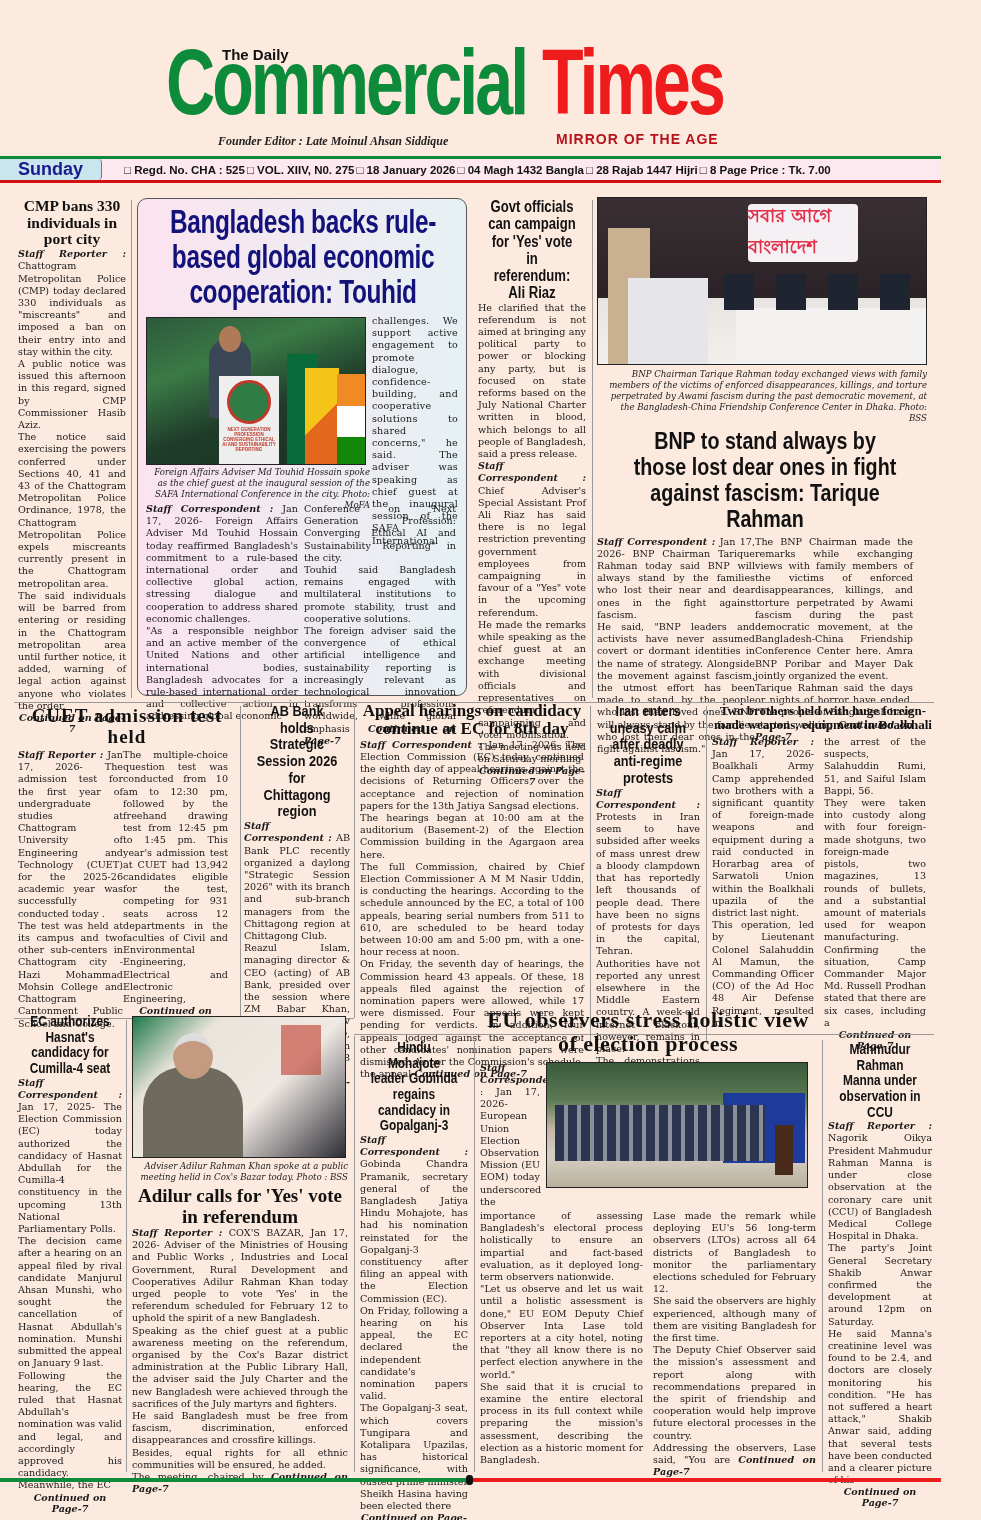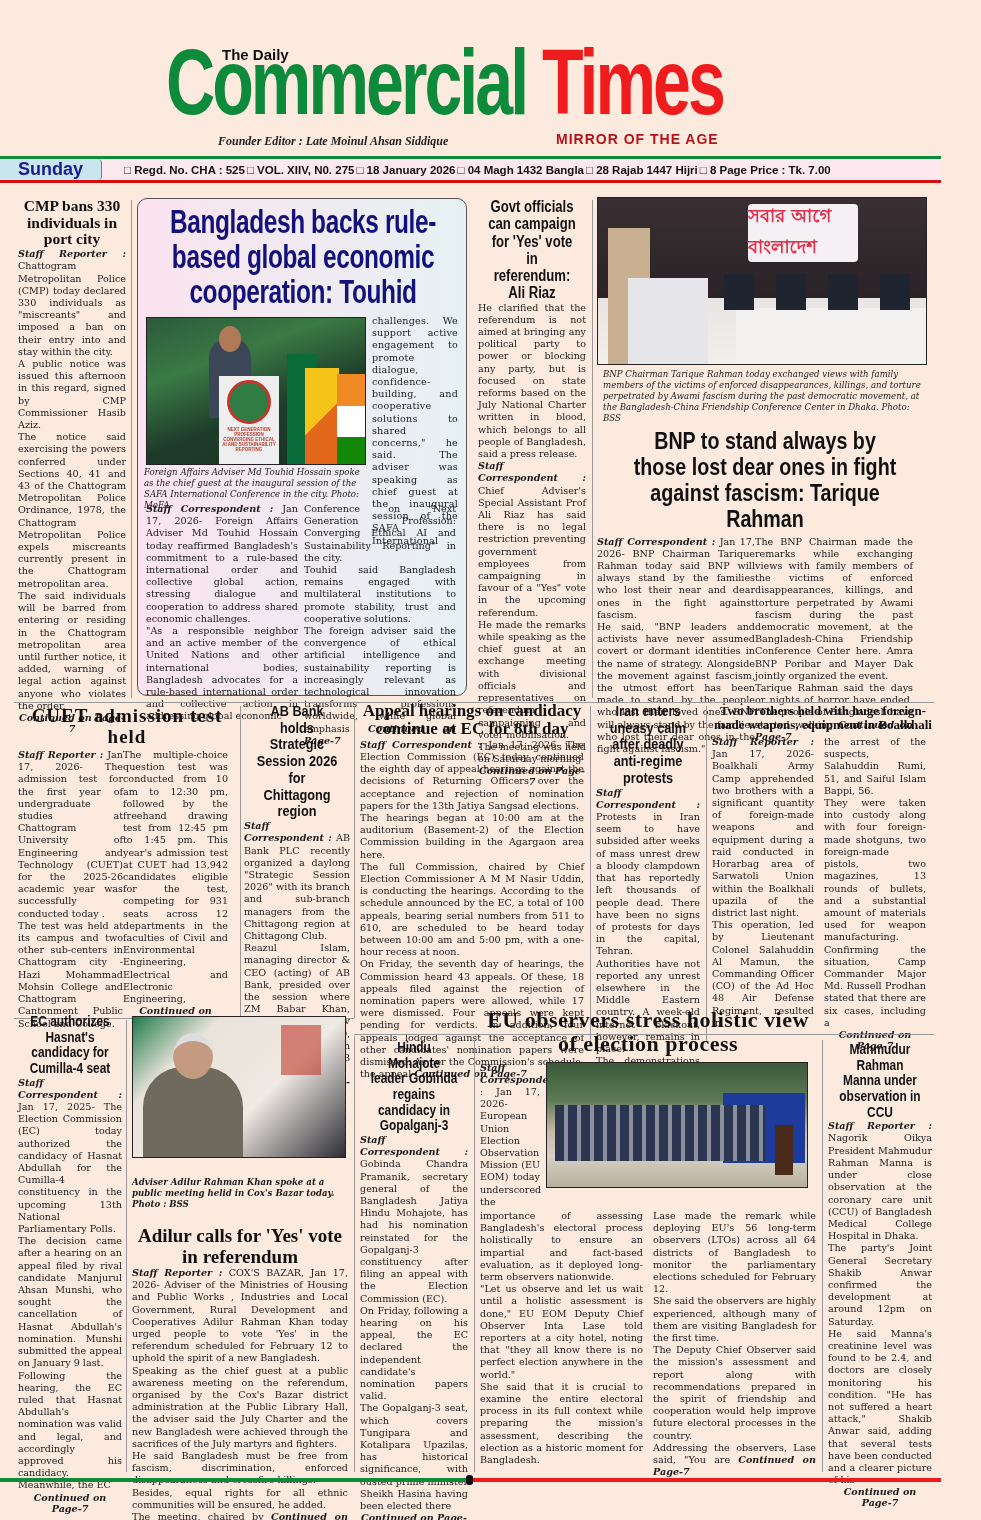--- a/index.html
+++ b/index.html
@@ -17,21 +17,21 @@
 .dateitems{display:flex;gap:2px;padding-left:22px;font:bold 11.5px "Liberation Sans",sans-serif;color:#111;white-space:nowrap}
 .dateitems span::before{content:"\25A1  ";font-weight:normal}
 p,.txt{font-size:9.6px;line-height:12.2px;text-align:justify;font-family:"DejaVu Serif",serif}
 .by{font-style:italic;font-weight:bold}
 .cont{font-style:italic;font-weight:bold;text-align:center;font-size:9.6px;display:block}
 .hd{font-family:"Liberation Serif",serif;font-weight:bold;text-align:center;color:#111;line-height:1.08}
 .cond{font-family:"Liberation Sans",sans-serif;font-weight:bold;transform:scaleX(.82);transform-origin:center top}
 .vline{position:absolute;width:1px;background:#999}
 .hline{position:absolute;height:1px;background:#999}
 .photo{position:absolute;border:1.5px solid #222;overflow:hidden}
-.cap{font-style:italic;font-size:8.6px;line-height:11px;text-align:left;font-family:"DejaVu Serif",serif}
+.cap{font-style:italic;font-size:8.6px;line-height:11px;text-align:right;font-family:"DejaVu Serif",serif}
 .box-lead{left:137px;top:198px;width:330px;height:498px;border:1.5px solid #555;border-radius:10px;background:linear-gradient(90deg,#fbe3ef 0%,#e6f1f4 100%)}
 .lead-title{font:bold 33px/1.06 "Liberation Sans",sans-serif;color:#12127a;text-align:center;transform:scaleX(.74);transform-origin:center top;width:440px;margin-left:-55px;letter-spacing:-0.5px}
 </style>
 </head>
 <body>
 
 <div class="abs masthead-daily">The Daily</div>
 <div class="abs masthead-title">
   <span class="g">Commercial</span>
   <span class="r">Times</span>
@@ -192,22 +192,22 @@
   <span class="cont">Continued on Page-7</span>
 </div>
 <div class="vline" style="left:126px;top:1020px;height:452px"></div>
 
 <div class="abs" style="left:132px;top:1016px;width:216px">
   <div class="photo" style="position:relative;width:214px;height:142px;background:linear-gradient(135deg,#1f7a4a 0%,#e9e3da 25%,#efe9e3 60%,#2d2d35 100%)">
     <div class="abs" style="left:10px;top:50px;width:100px;height:92px;background:#6e6a5e;border-radius:40px 40px 0 0"></div>
     <div class="abs" style="left:40px;top:16px;width:40px;height:46px;background:#c49a80;border-radius:50%;border-top:8px solid #ddd"></div>
     <div class="abs" style="left:148px;top:8px;width:40px;height:50px;background:#c0392b;opacity:.6"></div>
   </div>
-  <div class="cap" style="margin-top:19px;font-weight:bold">Adviser Adilur Rahman Khan spoke at a public meeting helid in Cox's Bazar today. Photo : BSS</div>
-  <div class="hd" style="font-size:19px;margin-top:16px">Adilur calls for 'Yes' vote in referendum</div>
+  <div class="cap" style="margin-top:3px;font-weight:normal">Adviser Adilur Rahman Khan spoke at a public meeting helid in Cox's Bazar today. Photo : BSS</div>
+  <div class="hd" style="font-size:19px;margin-top:3px">Adilur calls for 'Yes' vote in referendum</div>
   <p><span class="by">Staff Reporter :</span> <span>COX'S BAZAR, Jan 17, 2026- Adviser of the Ministries of Housing and Public Works , Industries and Local Government, Rural Development and Cooperatives Adilur Rahman Khan today urged people to vote 'Yes' in the referendum scheduled for February 12 to uphold the spirit of a new Bangladesh.</span></p>
   <p>Speaking as the chief guest at a public awareness meeting on the referendum, organised by the Cox's Bazar district administration at the Public Library Hall, the adviser said the July Charter and the new Bangladesh were achieved through the sacrifices of the July martyrs and fighters.</p>
   <p>He said Bangladesh must be free from fascism, discrimination, enforced disappearances and crossfire killings.</p>
   <p>Besides, equal rights for all ethnic communities will be ensured, he added.</p>
   <p><span>The meeting, chaired by</span> <span class="by">Continued on Page-7</span></p>
 </div>
 <div class="vline" style="left:354px;top:1036px;height:436px"></div>
 
 <div class="abs" style="left:360px;top:1040px;width:108px">
   <div class="hd cond" style="font-size:14.5px">Hindu Mohajote leader Gobinda regains candidacy in Gopalganj-3</div>

